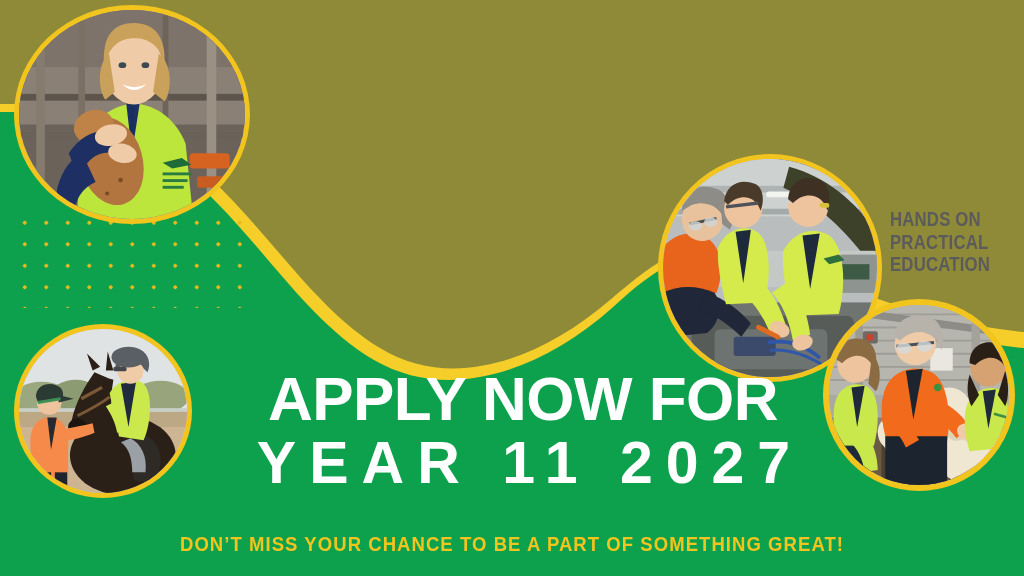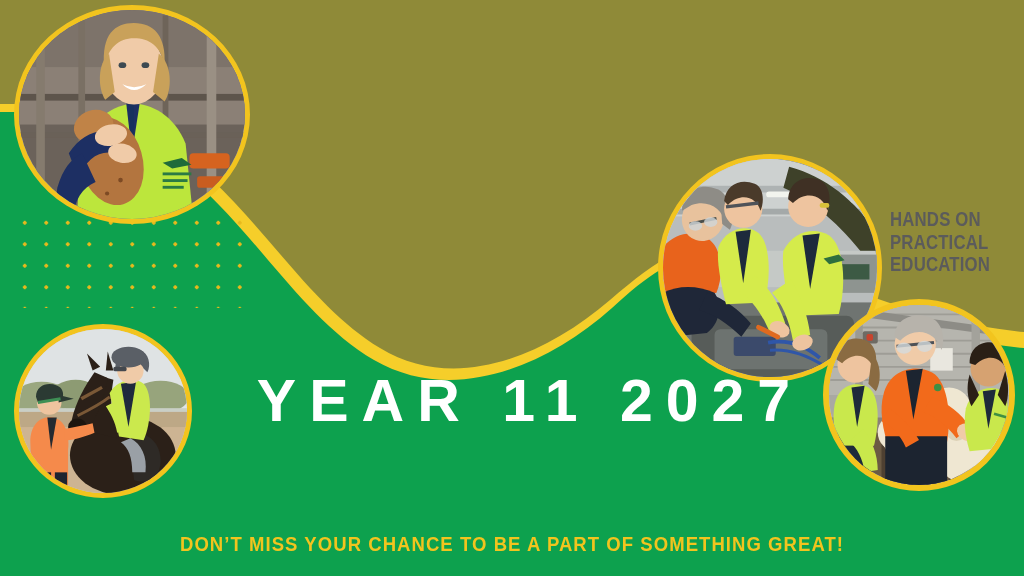--- a/index.html
+++ b/index.html
@@ -422,18 +422,19 @@
         <path d="M176 116 L190 120" stroke="#3f8f43" stroke-width="3" fill="none"></path>
       </g>
     </svg>
   </div>
 
   <div id="hands-on-caption">HANDS ON
 PRACTICAL
 EDUCATION</div>
 
   <div id="headline-block">
+    <div id="headline-line-1">APPLY NOW FOR</div>
     <div id="headline-line-2">YEAR 11 2027</div>
   </div>
 
   <div id="tagline">DON’T MISS YOUR CHANCE TO BE A PART OF SOMETHING GREAT!</div>
 
 </div>
 
 </body></html>

